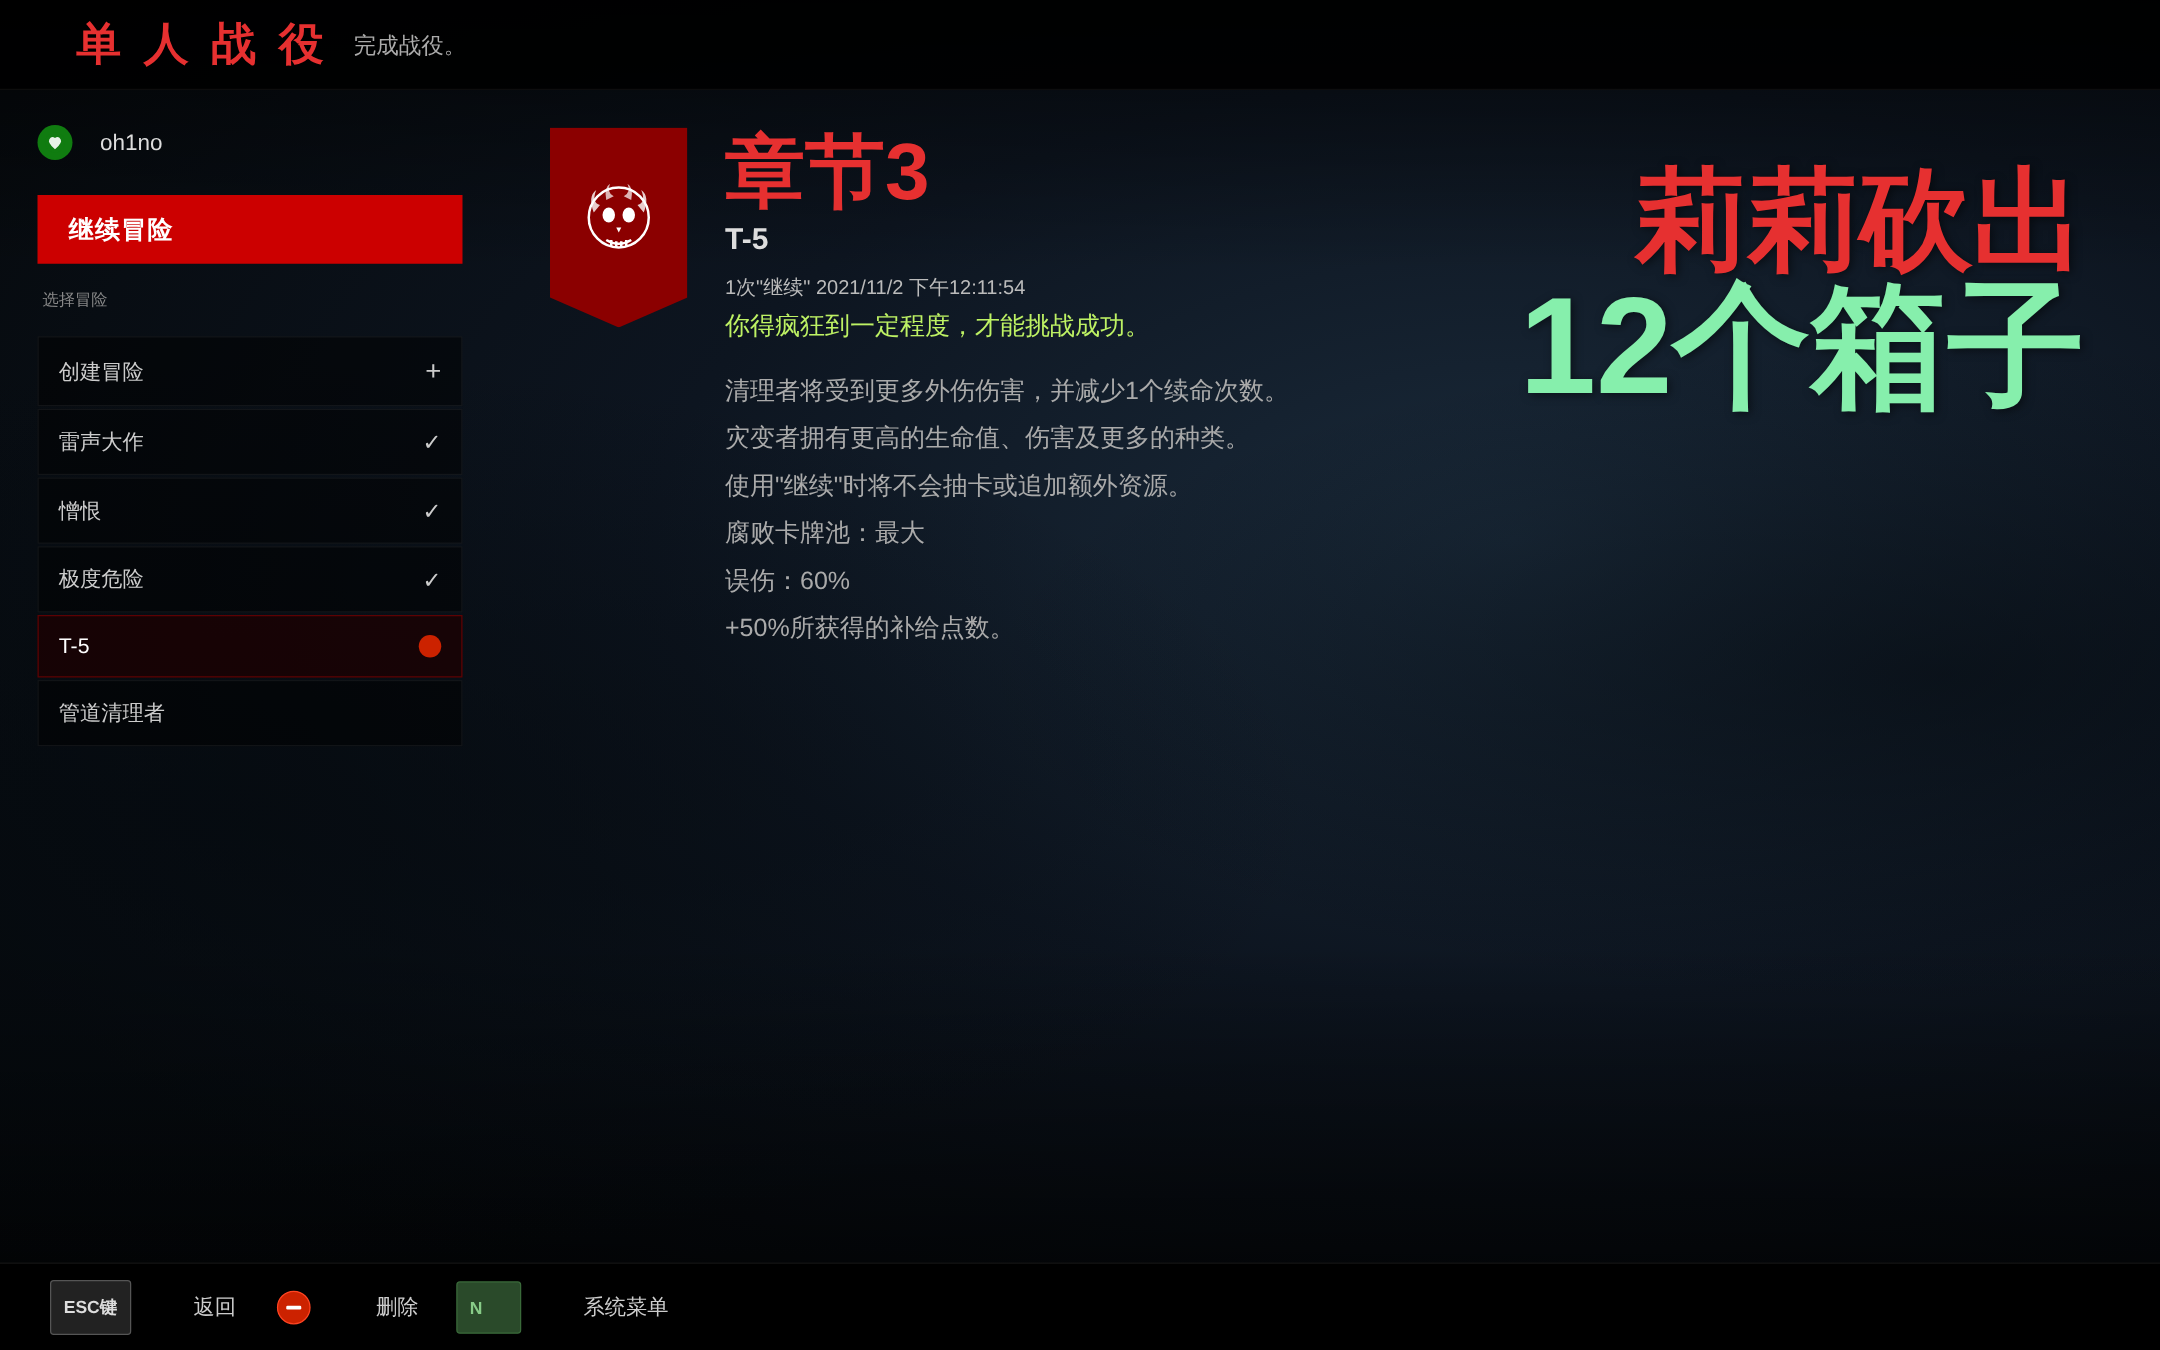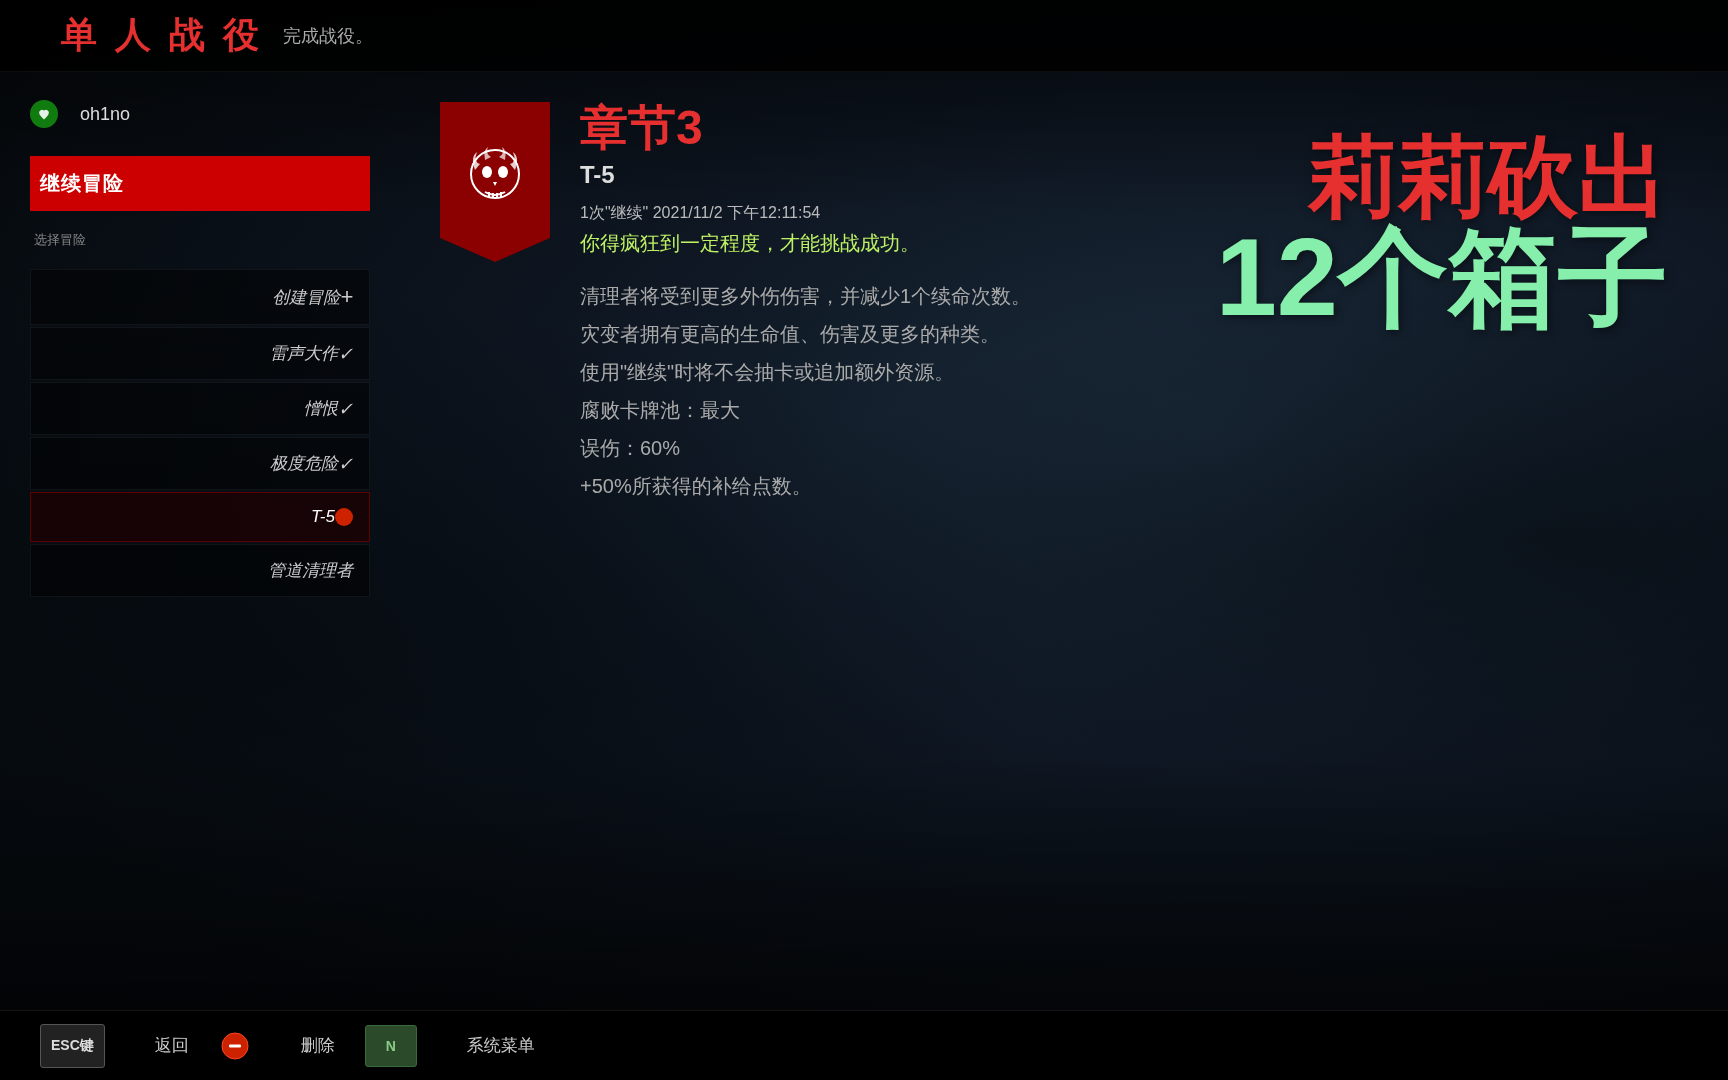--- a/index.html
+++ b/index.html
@@ -103,21 +103,21 @@
       font-size: 18px;
       color: #dddddd;
       font-weight: 500;
     }
 
     .continue-btn {
       width: 100%;
       background: #cc0000;
       color: white;
       border: none;
-      padding: 14px 10px;
+      padding: 14px 25px;
       font-size: 20px;
       font-weight: 700;
       cursor: pointer;
       text-align: left;
       margin-bottom: 20px;
       letter-spacing: 1px;
       font-family: 'Microsoft YaHei', 'SimHei', sans-serif;
     }
 
     .section-label {
@@ -130,28 +130,27 @@
     .adventure-list {
       list-style: none;
       display: flex;
       flex-direction: column;
       gap: 2px;
     }
 
     .adventure-item {
       display: flex;
       align-items: center;
-      justify-content: flex-end;
+      justify-content: space-between;
       padding: 14px 16px;
       background: rgba(0,0,0,0.5);
       border: 1px solid rgba(255,255,255,0.06);
       cursor: pointer;
       color: #cccccc;
       font-size: 17px;
-      font-style: italic;
     }
 
     .adventure-item.active {
       background: rgba(30,0,0,0.7);
       border: 1px solid rgba(200,0,0,0.4);
       color: white;
     }
 
     .adventure-item .check-icon {
       color: #cccccc;
@@ -207,21 +206,21 @@
       display: flex;
       align-items: center;
       justify-content: center;
     }
 
     .chapter-info {
       flex: 1;
     }
 
     .chapter-title {
-      font-size: 48px;
+      font-size: 64px;
       font-weight: 900;
       color: #e63030;
       line-height: 1.1;
       margin-bottom: 6px;
     }
 
     .chapter-code {
       font-size: 24px;
       color: #dddddd;
       font-weight: 700;
@@ -298,21 +297,21 @@
 
     .key-badge {
       background: #333;
       border: 1px solid #555;
       color: #ddd;
       padding: 12px 10px;
       font-size: 14px;
       font-weight: 700;
       border-radius: 3px;
       min-width: 52px;
-      text-align: center;
+      text-align: left;
     }
 
     .key-badge.esc {
       background: #222;
     }
 
     .key-badge.n-key {
       background: #2a4a2a;
       border-color: #3a6a3a;
       color: #88cc88;

